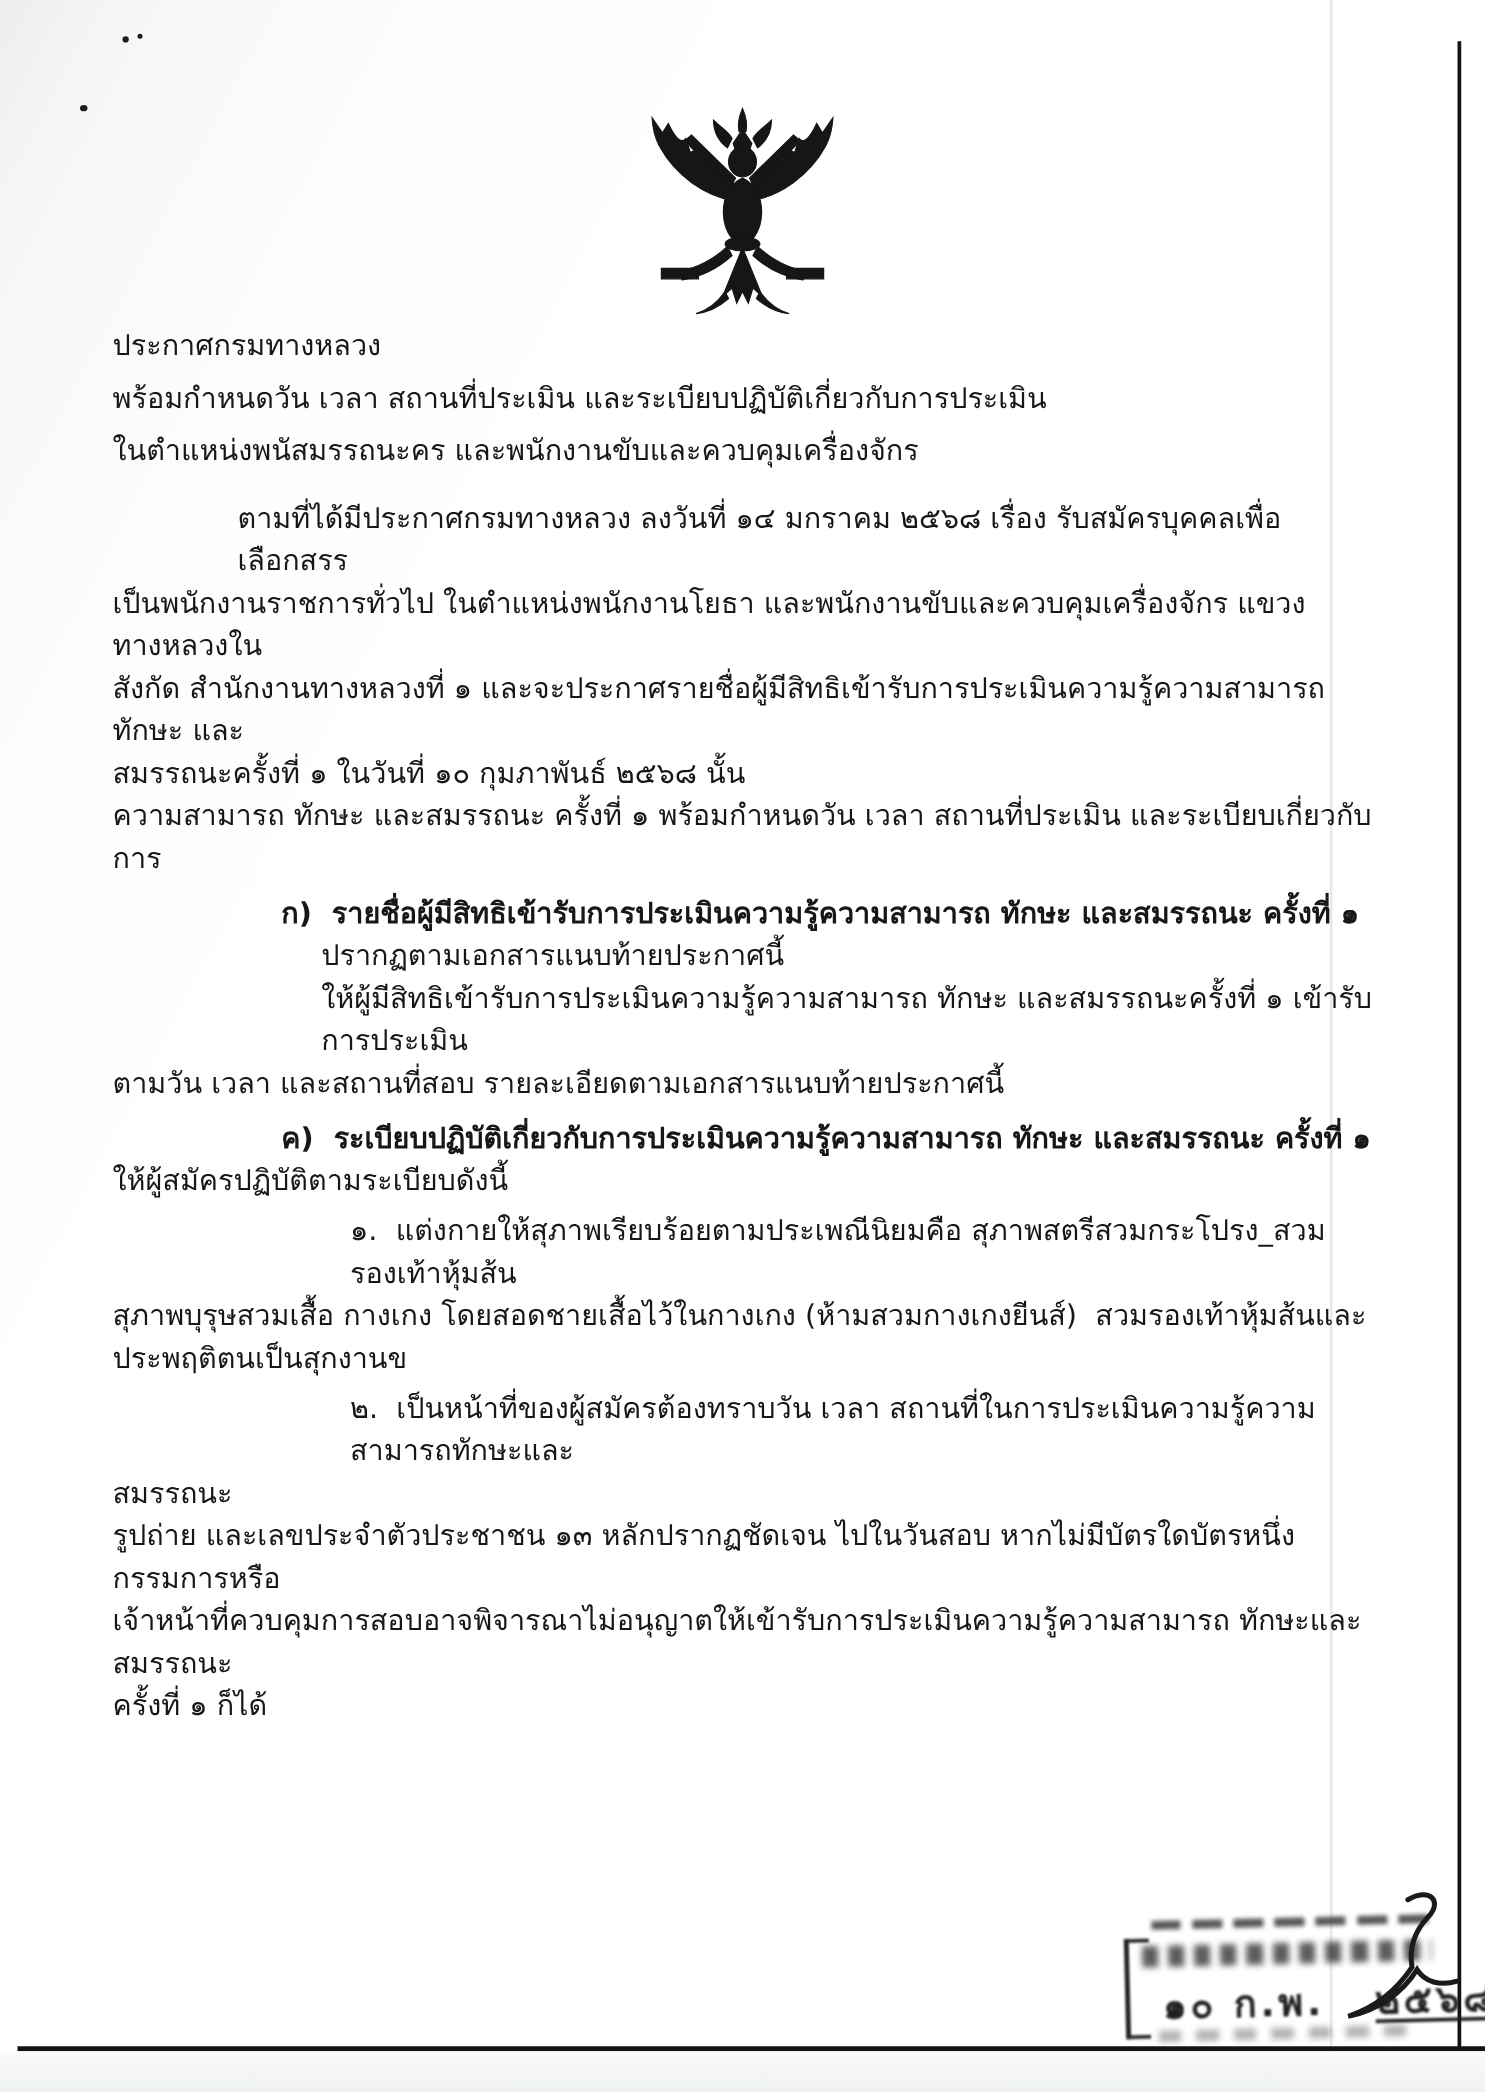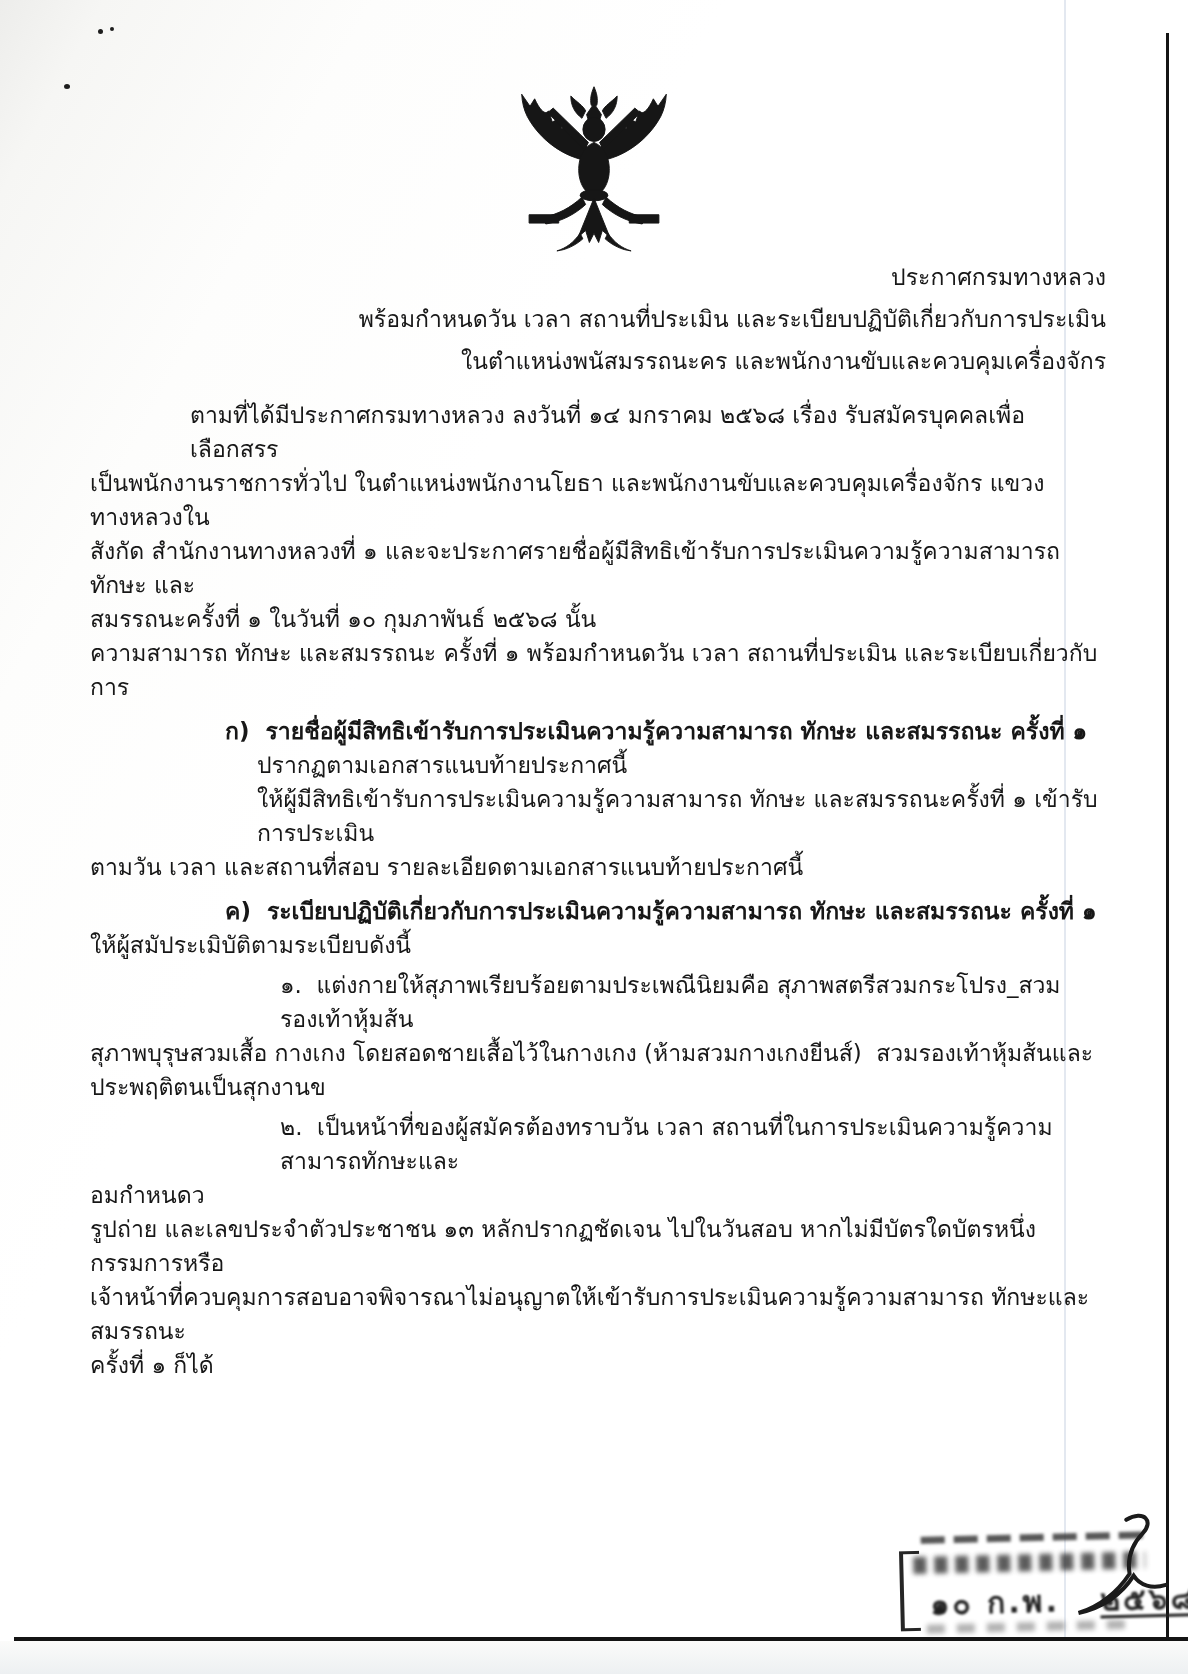--- a/index.html
+++ b/index.html
@@ -21,21 +21,21 @@
   .speck.s1{left:98px;top:29px;width:5px;height:5px}
   .speck.s2{left:110px;top:27px;width:4px;height:4px}
   .speck.s3{left:64px;top:84px;width:6px;height:5px}
 
   .emblem{position:absolute;left:492px;top:82px;width:204px;height:182px}
 
   .content{
     position:absolute;left:90px;top:256px;width:1016px;
     font-size:23px;line-height:34px;
   }
-  .heading{text-align:right;line-height:42px}
+  .heading{text-align:left;line-height:42px}
   .heading .h-line{white-space:pre-wrap}
   .body-text{margin-top:16px}
   .line{white-space:pre-wrap}
   .flush{padding-left:0}
   .indent{padding-left:100px}
   .item{padding-left:135px;font-weight:bold}
   .item-cont{padding-left:167px}
   .sub{padding-left:190px}
   .u{text-underline-offset:5px}
 
@@ -126,26 +126,26 @@
         <div class="line indent"><span>ตามที่ได้มีประกาศกรมทางหลวง ลงวันที่ ๑๔ มกราคม ๒๕๖๘ เรื่อง รับสมัครบุคคลเพื่อเลือกสรร</span></div>
         <div class="line flush"><span>เป็นพนักงานราชการทั่วไป ในตำแหน่งพนักงานโยธา และพนักงานขับและควบคุมเครื่องจักร แขวงทางหลวงใน</span></div>
         <div class="line flush"><span>สังกัด สำนักงานทางหลวงที่ ๑ และจะประกาศรายชื่อผู้มีสิทธิเข้ารับการประเมินความรู้ความสามารถ ทักษะ และ</span></div>
         <div class="line flush"><span>สมรรถนะครั้งที่ ๑ ในวันที่ ๑๐ กุมภาพันธ์ ๒๕๖๘ นั้น</span></div>
         <div class="line flush"><span>ความสามารถ ทักษะ และสมรรถนะ ครั้งที่ ๑ พร้อมกำหนดวัน เวลา สถานที่ประเมิน และระเบียบเกี่ยวกับการ</span></div>
         <div class="line item" style="margin-top: 10px;"><span>ก)&nbsp; รายชื่อผู้มีสิทธิเข้ารับการประเมินความรู้ความสามารถ ทักษะ และสมรรถนะ ครั้งที่ ๑</span></div>
         <div class="line item-cont"><span>ปรากฏตามเอกสารแนบท้ายประกาศนี้</span></div>
         <div class="line item-cont"><span>ให้ผู้มีสิทธิเข้ารับการประเมินความรู้ความสามารถ ทักษะ และสมรรถนะครั้งที่ ๑ เข้ารับการประเมิน</span></div>
         <div class="line flush"><span>ตามวัน เวลา และสถานที่สอบ รายละเอียดตามเอกสารแนบท้ายประกาศนี้</span></div>
         <div class="line item" style="margin-top: 10px;"><span>ค)&nbsp; ระเบียบปฏิบัติเกี่ยวกับการประเมินความรู้ความสามารถ ทักษะ และสมรรถนะ ครั้งที่ ๑</span></div>
-        <div class="line flush"><span>ให้ผู้สมัประเมิบัติตามระเบียบดังนี้</span></div>
+        <div class="line flush"><span>ให้ผู้สมัครปฏิบัติตามระเบียบดังนี้</span></div>
         <div class="line sub" style="margin-top: 6px;"><span>๑.&nbsp; แต่งกายให้สุภาพเรียบร้อยตามประเพณีนิยมคือ สุภาพสตรีสวมกระโปรง_สวมรองเท้าหุ้มส้น</span></div>
         <div class="line flush"><span>สุภาพบุรุษสวมเสื้อ กางเกง โดยสอดชายเสื้อไว้ในกางเกง </span><span class="u">(ห้ามสวมกางเกงยีนส์)</span><span>&nbsp; สวมรองเท้าหุ้มส้นและ</span></div>
         <div class="line flush"><span>ประพฤติตนเป็นสุกงานข</span></div>
         <div class="line sub" style="margin-top: 6px;"><span>๒.&nbsp; เป็นหน้าที่ของผู้สมัครต้องทราบวัน เวลา สถานที่ในการประเมินความรู้ความสามารถทักษะและ</span></div>
-        <div class="line flush"><span>อมกำหนดว</span></div>
+        <div class="line flush"><span>สมรรถนะ</span></div>
         <div class="line flush"><span>รูปถ่าย และเลขประจำตัวประชาชน ๑๓ หลักปรากฏชัดเจน ไปในวันสอบ หากไม่มีบัตรใดบัตรหนึ่ง กรรมการหรือ</span></div>
         <div class="line flush"><span>เจ้าหน้าที่ควบคุมการสอบอาจพิจารณาไม่อนุญาตให้เข้ารับการประเมินความรู้ความสามารถ ทักษะและสมรรถนะ</span></div>
         <div class="line flush"><span>ครั้งที่ ๑ ก็ได้</span></div>
       </div>
   </div>
 
   <div class="stamp">
     <div class="stamp-topline"></div>
     <div class="stamp-bracket"></div>
     <div class="stamp-smear"></div>

